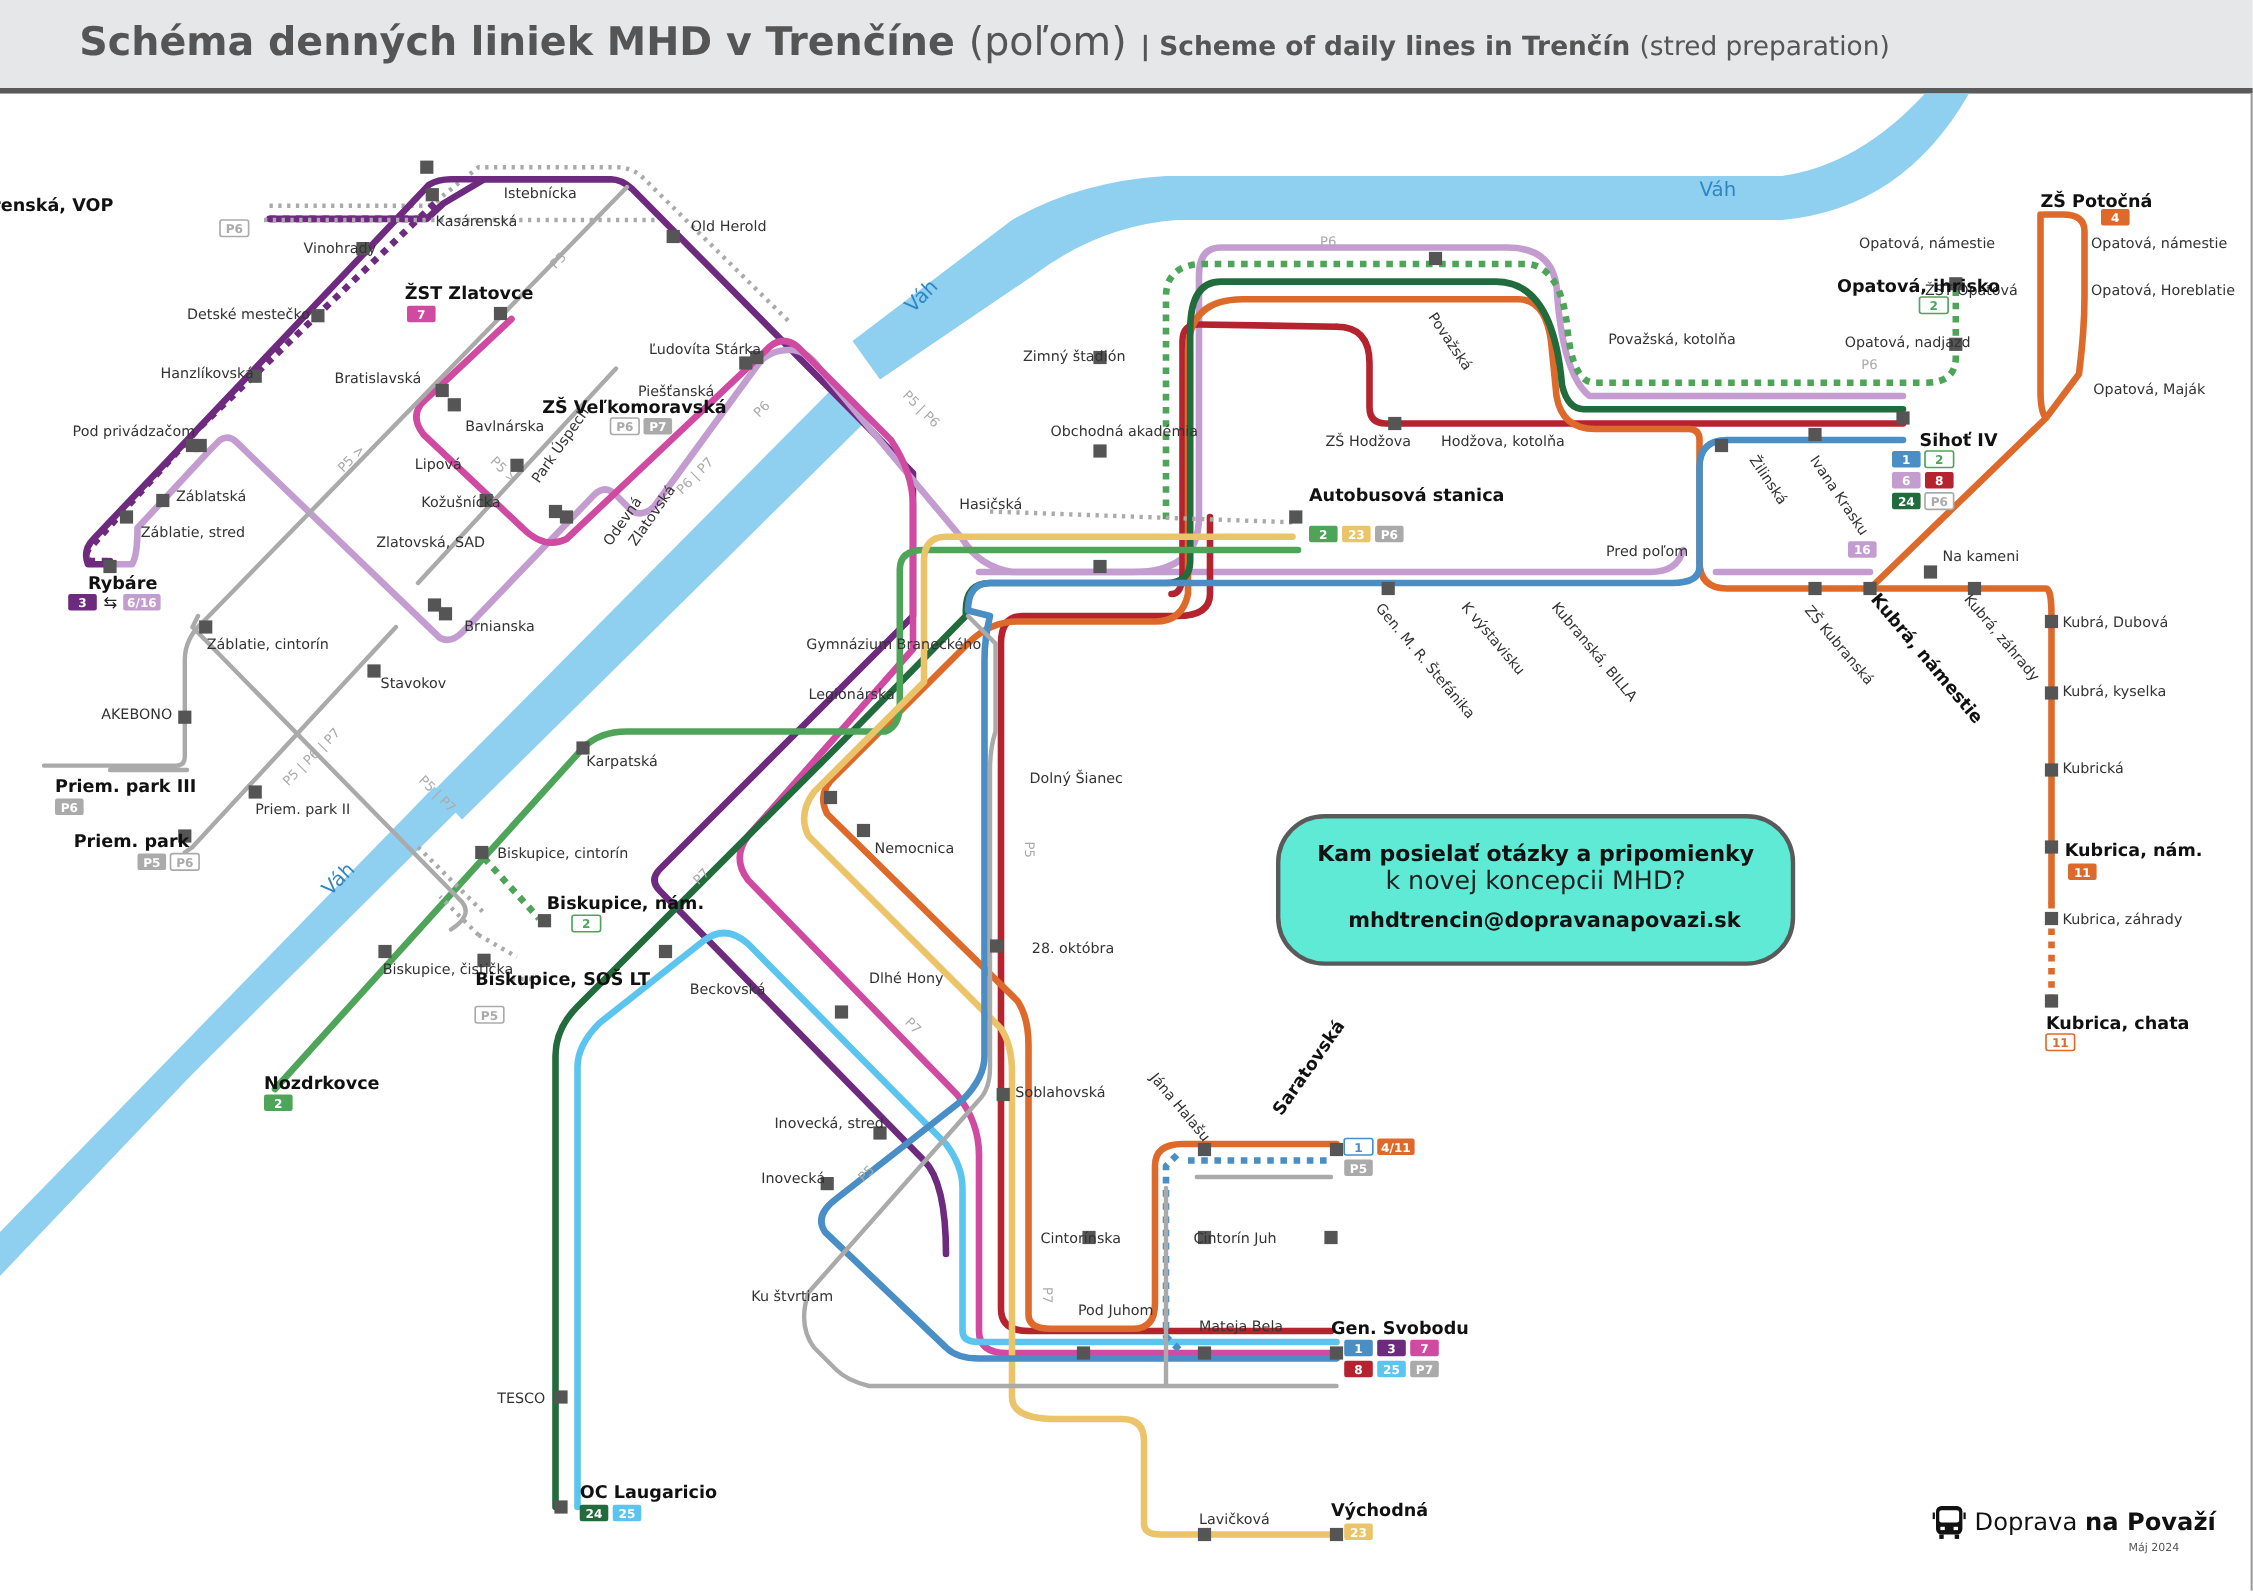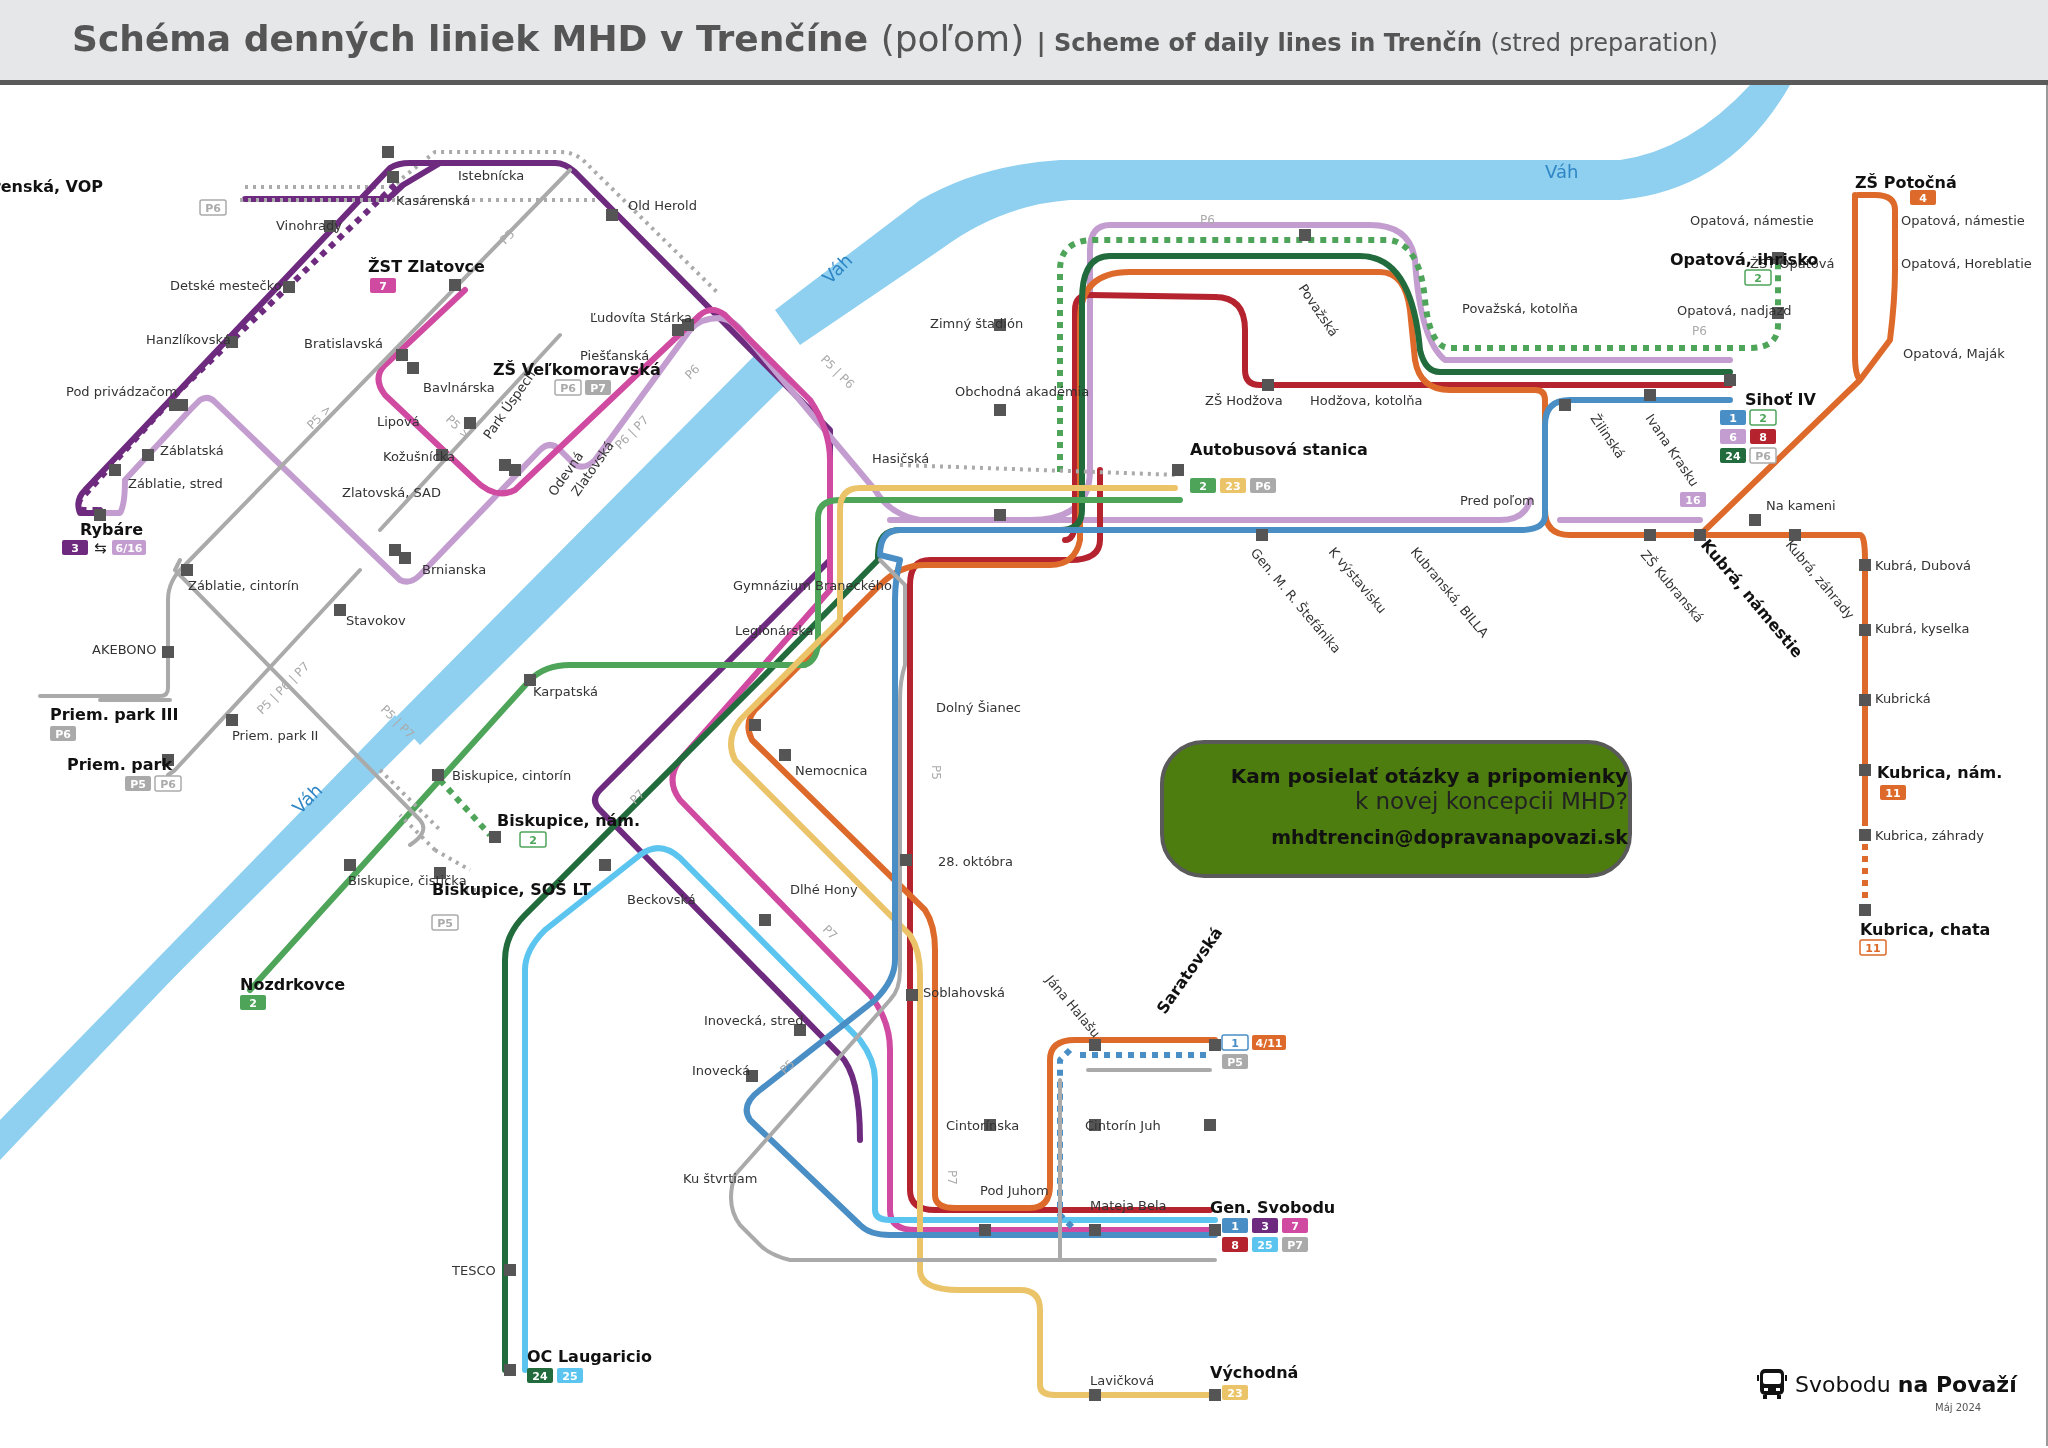--- a/index.html
+++ b/index.html
@@ -8,21 +8,21 @@
   .title{position:absolute;left:72px;top:18px;font-size:36px;font-weight:bold;color:#555;white-space:nowrap;}
   .title .light{font-weight:normal;}
   .title .sub{font-size:24px;}
   .title .sub .light{font-weight:normal;}
   .frame{position:absolute;left:0;top:85px;width:2046px;height:1361px;border-right:2px solid #999;}
   svg.map{position:absolute;left:0;top:0;}
   .lbl{font-size:13px;fill:#333;}
   .lbl-b{font-size:16px;font-weight:bold;fill:#111;}
   .river-lbl{font-size:18px;fill:#2f86c4;}
   .via{font-size:12px;fill:#aaa;}
-  .info{position:absolute;left:1160px;top:740px;width:464px;height:130px;border:4px solid #5a5a5a;border-radius:44px;text-align:right;background:#4d7c0f;}
+  .info{position:absolute;left:1160px;top:740px;width:464px;height:130px;border:4px solid #5a5a5a;border-radius:44px;text-align:center;background:#5eead4;}
   .info .q1{margin-top:20px;font-size:20px;font-weight:bold;color:#111;}
   .info .q2{font-size:23px;color:#222;}
   .info .mail{margin-top:12px;font-size:19px;font-weight:bold;color:#111;padding-left:16px;}
   .logo{position:absolute;left:1755px;top:1367px;display:flex;align-items:center;}
   .logo .txt{font-size:22px;color:#111;margin-left:6px;}
   .logo .txt b{font-weight:bold;}
   .date{position:absolute;left:1935px;top:1402px;font-size:10px;color:#555;}
 </style>
 </head>
 <body>
@@ -433,15 +433,15 @@
   <svg width="34" height="34" viewBox="0 0 34 34">
     <rect x="5" y="2" width="24" height="26" rx="5" fill="#111"></rect>
     <rect x="8" y="6" width="18" height="11" rx="2" fill="#fff"></rect>
     <rect x="9" y="21" width="4" height="3" fill="#fff"></rect>
     <rect x="21" y="21" width="4" height="3" fill="#fff"></rect>
     <rect x="8" y="28" width="4" height="4" fill="#111"></rect>
     <rect x="22" y="28" width="4" height="4" fill="#111"></rect>
     <rect x="2" y="8" width="2" height="6" fill="#111"></rect>
     <rect x="30" y="8" width="2" height="6" fill="#111"></rect>
   </svg>
-  <span class="txt"><span>Svobodu</span> <b>na Považí</b></span>
+  <span class="txt"><span>Doprava</span> <b>na Považí</b></span>
 </div>
 <div class="date">Máj 2024</div>
 
 </body></html>

